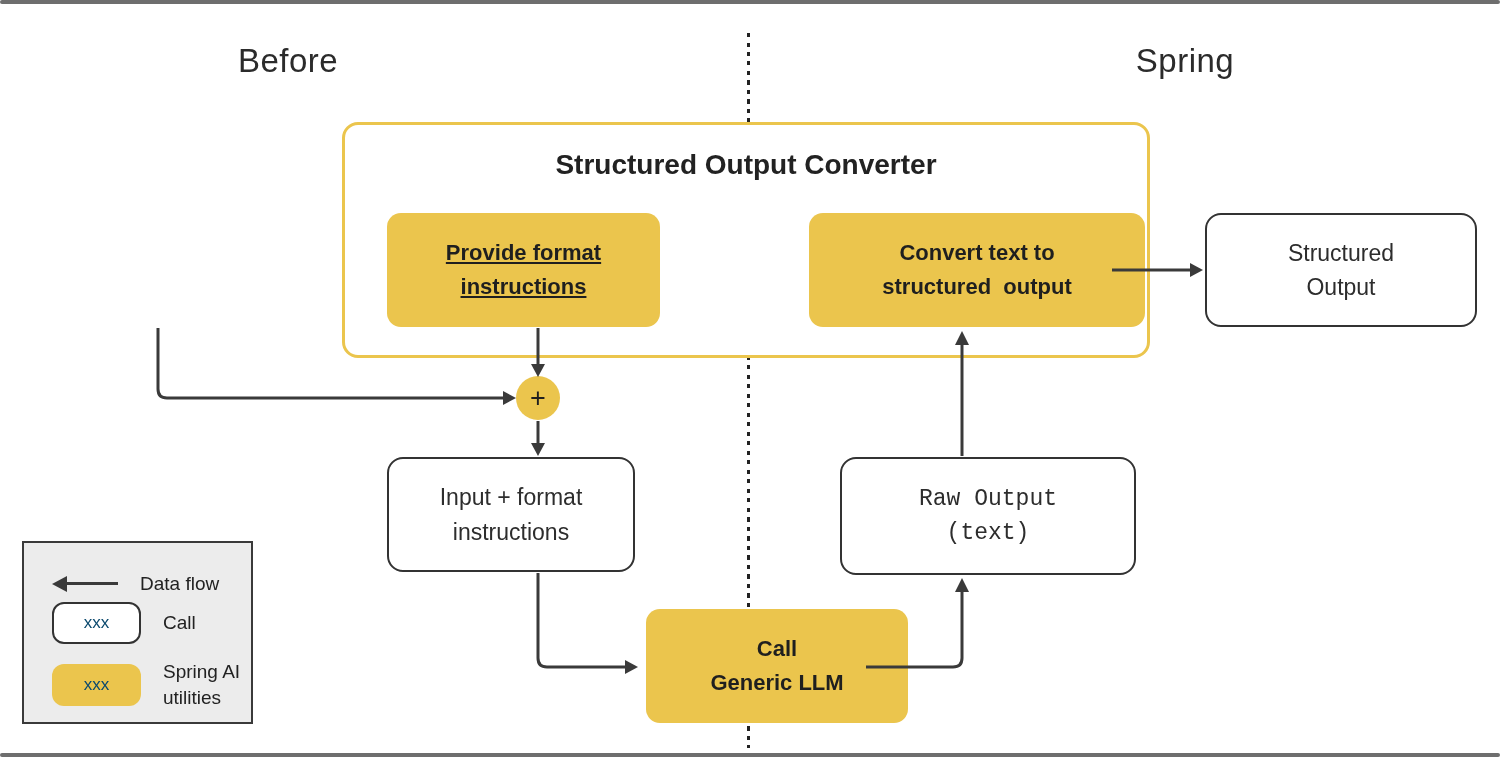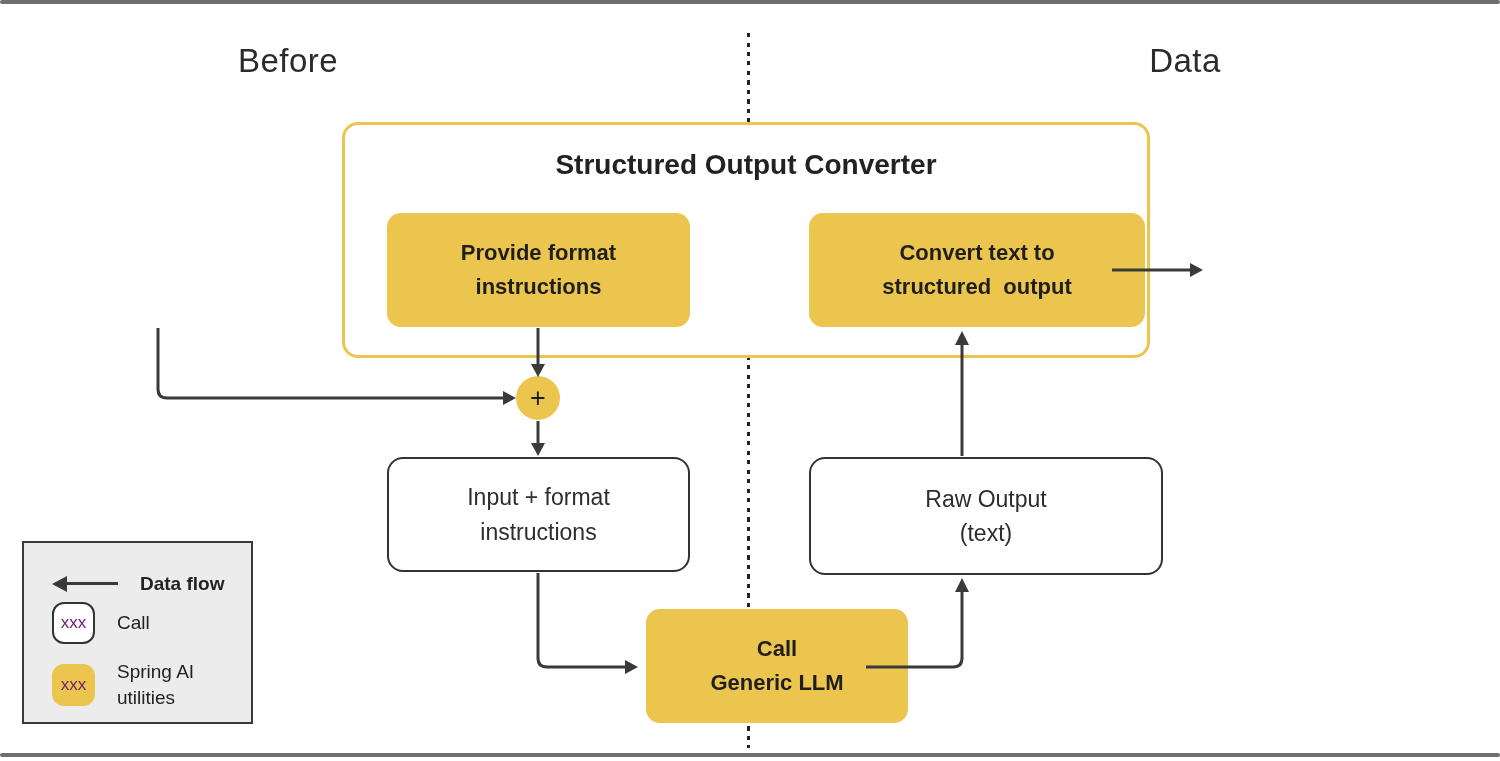--- a/index.html
+++ b/index.html
@@ -42,25 +42,25 @@
   }
   .node.white{
     background:#ffffff;border:2.5px solid #333;border-radius:16px;
     font-size:23px;color:#2d2d2d;line-height:1.5;
   }
   .node.yellow{
     background:var(--yellow,#EBC54D);border-radius:14px;
     font-size:22px;font-weight:700;color:#1f1f1f;line-height:1.55;
   }
   .raw-input{left:22px;top:213px;width:272px;height:114px;}
-  .provide-format{left:387px;top:213px;width:303px;height:114px;}
+  .provide-format{left:387px;top:213px;width:273px;height:114px;text-decoration:underline;}
   .convert-text{left:809px;top:213px;width:336px;height:114px;}
   .structured-output{left:1205px;top:213px;width:272px;height:114px;}
-  .input-format{left:387px;top:457px;width:303px;height:115px;}
-  .raw-output{left:809px;top:457px;width:354px;height:118px;}
+  .input-format{left:387px;top:457px;width:248px;height:115px;}
+  .raw-output{left:840px;top:457px;width:296px;height:118px;font-family:Liberation Mono, monospace;}
   .call-llm{left:646px;top:609px;width:262px;height:114px;font-size:24px;}
 
   .plus-circle{
     position:absolute;left:516px;top:376px;width:44px;height:44px;border-radius:50%;
     background:var(--yellow,#EBC54D);z-index:3;
     display:flex;align-items:center;justify-content:center;
     font-size:27px;font-weight:500;color:#1f1f1f;
   }
 
   .connectors{position:absolute;left:0;top:0;z-index:5;pointer-events:none;}
@@ -72,49 +72,51 @@
   .legend-row{position:absolute;left:28px;display:flex;align-items:center;}
   .legend-label{font-size:19px;color:#222;white-space:pre-wrap;line-height:1.35;}
   .arrow-icon{position:relative;width:66px;height:16px;}
   .arrow-icon .shaft{position:absolute;left:10px;top:6.5px;width:56px;height:3px;background:#3a3a3a;}
   .arrow-icon .head{
     position:absolute;left:0;top:0;width:0;height:0;
     border-top:8px solid transparent;border-bottom:8px solid transparent;
     border-right:15px solid #3a3a3a;
   }
   .chip{
-    box-sizing:border-box;width:43px;height:42px;border-radius:12px;
+    box-sizing:border-box;width:89px;height:42px;border-radius:12px;
     display:flex;align-items:center;justify-content:center;
-    font-size:17px;color:#701a75;
+    font-size:17px;color:#0c4a6e;
   }
   .chip.white{background:#fff;border:2px solid #333;}
   .chip.yellow{background:var(--yellow,#EBC54D);}
   .legend-gap{width:22px;flex:0 0 22px;}
 </style>
 </head>
 <body>
 
 <div class="page">
 
   <div class="hbar top"></div>
   <div class="hbar bottom"></div>
 
   <div class="section-label before">Before</div>
-  <div class="section-label after">Data</div>
+  <div class="section-label after">Spring</div>
 
   <div class="dotted-divider"></div>
 
   <div class="converter">
     <div class="converter-title">Structured Output Converter</div>
   </div>
 
   <div class="node yellow provide-format">Provide format
 instructions</div>
   <div class="node yellow convert-text">Convert text to
 structured  output</div>
+  <div class="node white structured-output">Structured
+Output</div>
   <div class="plus-circle">+</div>
   <div class="node white input-format">Input + format
 instructions</div>
   <div class="node white raw-output">Raw Output
 (text)</div>
   <div class="node yellow call-llm">Call
 Generic LLM</div>
 
   <svg class="connectors" width="1500" height="761" viewBox="0 0 1500 761">
     <g stroke="#3a3a3a" stroke-width="3" fill="none">
@@ -131,21 +133,21 @@
       <polygon points="503,391 503,405 516,398"></polygon>
       <polygon points="531,443 545,443 538,456"></polygon>
       <polygon points="625,660 625,674 638,667"></polygon>
       <polygon points="955,592 969,592 962,578"></polygon>
       <polygon points="955,345 969,345 962,331"></polygon>
       <polygon points="1190,263 1190,277 1203,270"></polygon>
     </g>
   </svg>
 
   <div class="legend">
-    <div class="legend-row" style="top:28px;font-weight:bold;">
+    <div class="legend-row" style="top:28px;">
       <span class="arrow-icon">
         <span class="shaft"></span>
         <span class="head"></span>
       </span>
       <span class="legend-gap"></span>
       <span class="legend-label">Data flow</span>
     </div>
     <div class="legend-row" style="top:59px;">
       <span class="chip white">xxx</span>
       <span class="legend-gap"></span>

